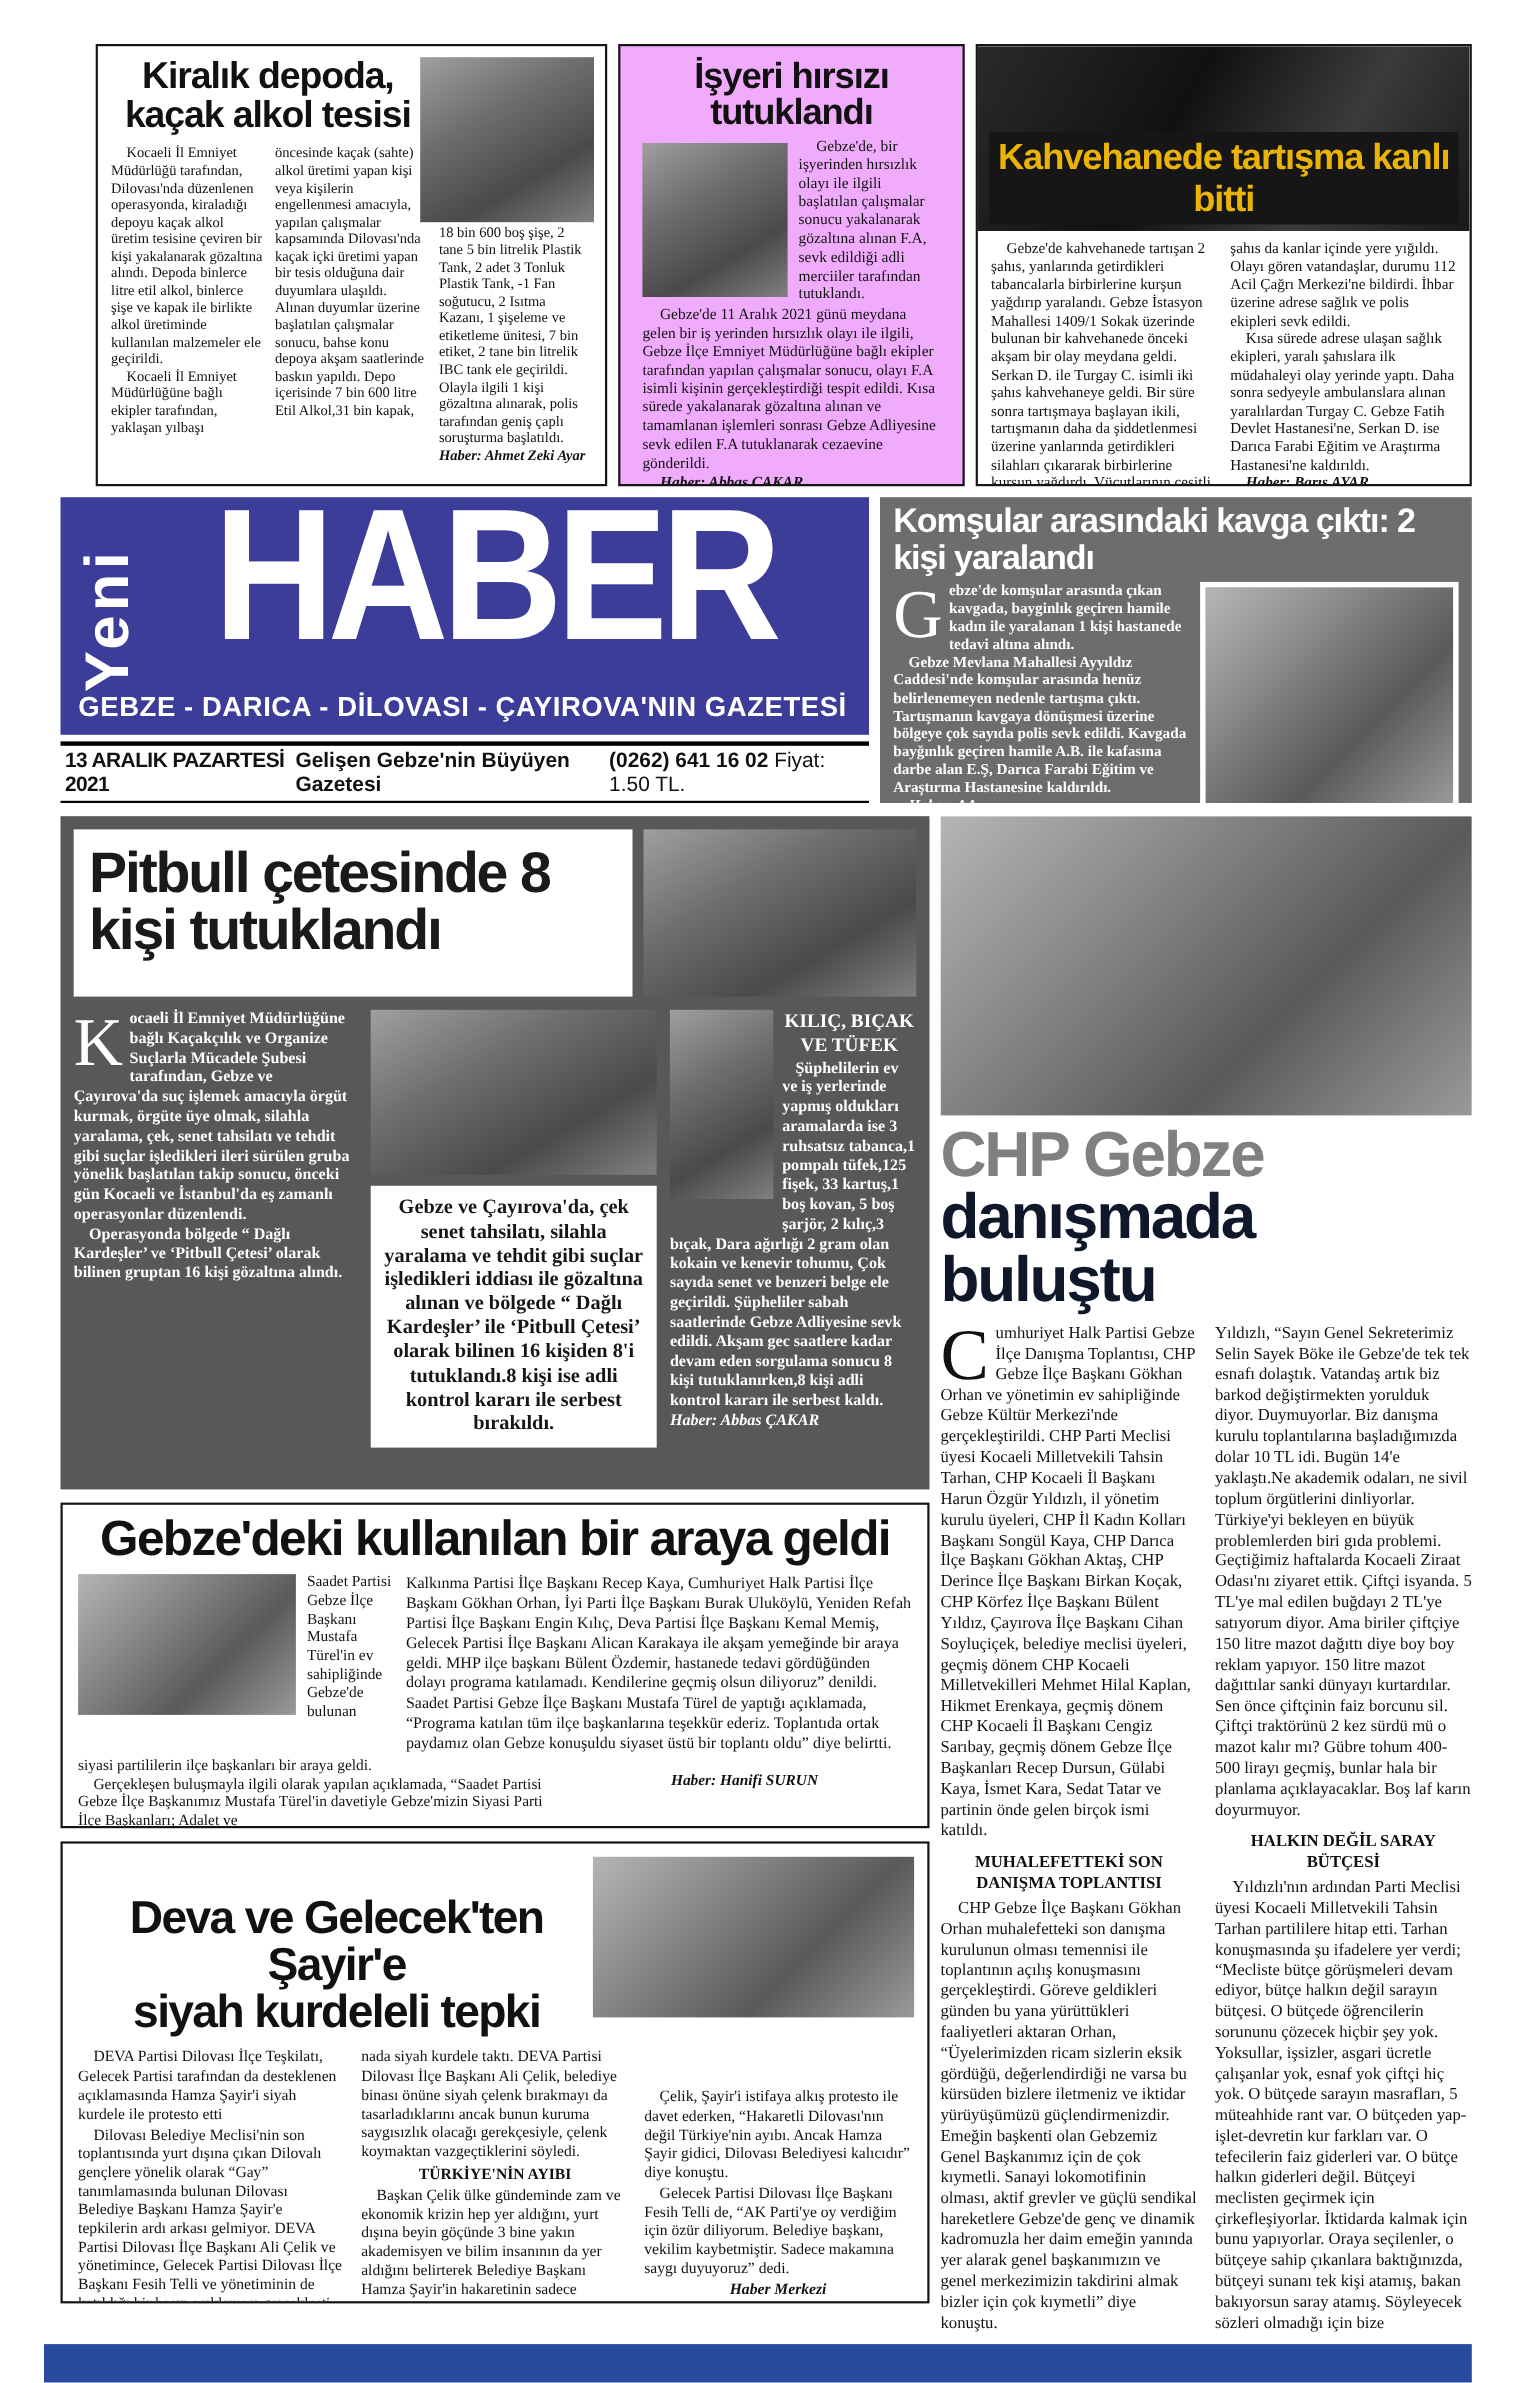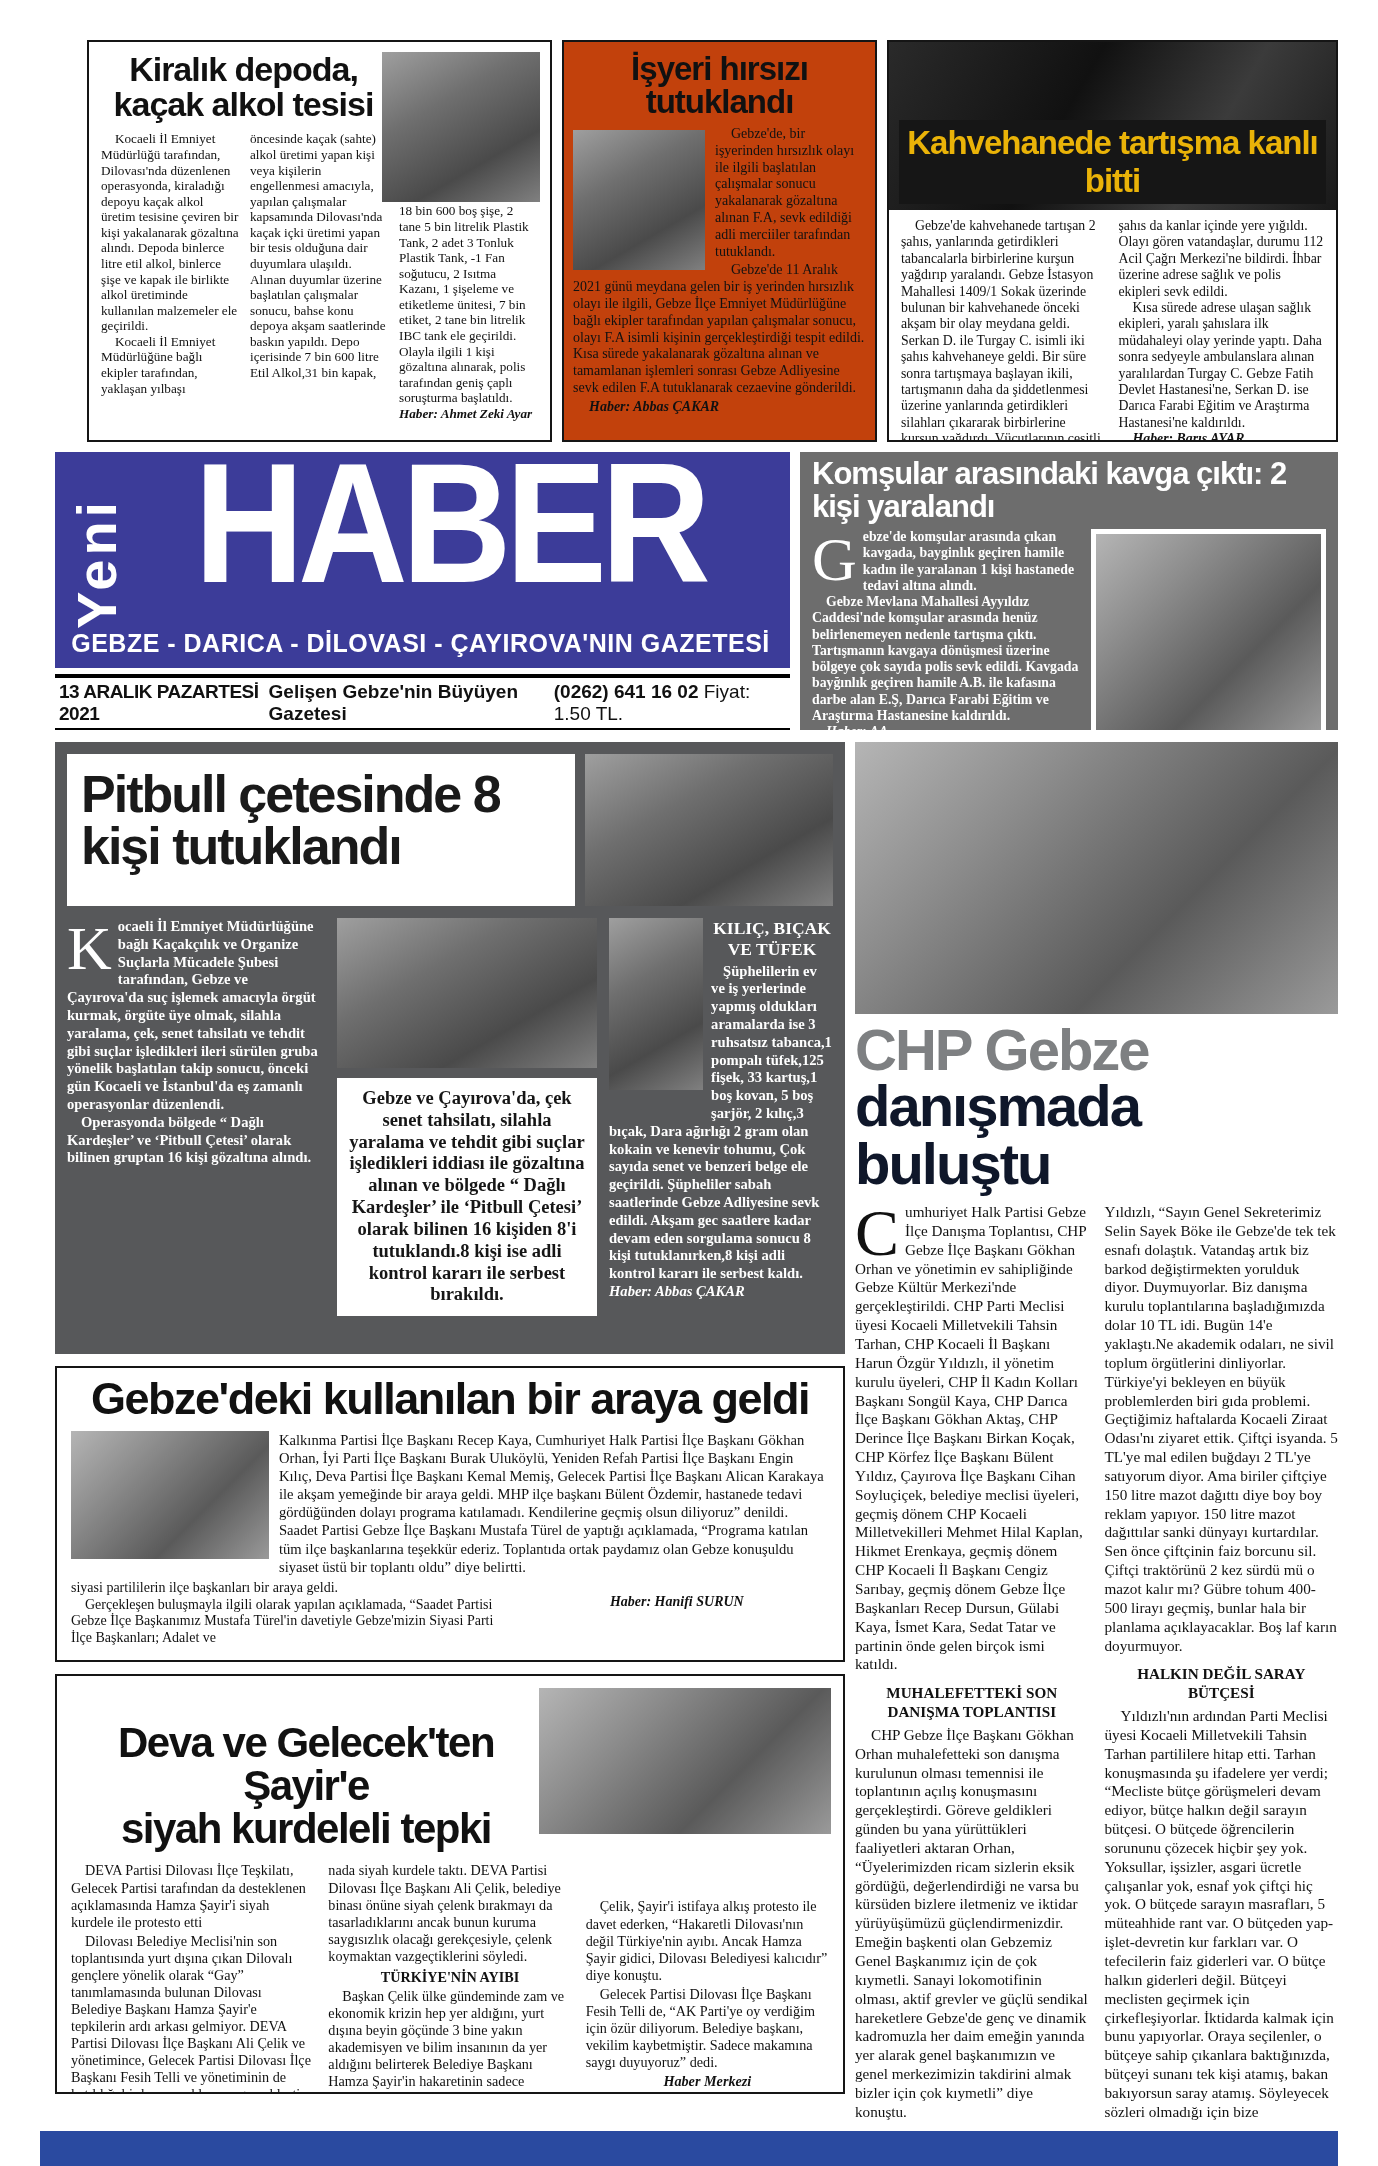--- a/index.html
+++ b/index.html
@@ -19,21 +19,21 @@
   
   .top-row { display:flex; gap:10px; height:402px;margin-left:32px; }
   .kiralik { width:465px; flex:0 0 465px; position:relative; padding:10px 12px; }
   .kiralik-photo { position:absolute; top:10px; right:10px; width:158px; height:150px; }
   .kiralik-headline { width:285px; font-size:34px; line-height:1.02; text-align:center; letter-spacing:-1px; }
   .kiralik-body { display:flex; gap:10px; margin-top:10px; font-size:13.2px; line-height:1.18; }
   .kiralik-body .col { flex:1; }
   .kiralik-body .col3 { padding-top:72px; }
   .kiralik p { text-indent:14px; }
 
-  .isyeri { width:315px; flex:0 0 315px; background:#c2410c; border:2px solid #151515; padding:10px 9px; overflow:hidden; }
+  .isyeri { width:315px; flex:0 0 315px; background:#f0abfc; border:2px solid #151515; padding:10px 20px; overflow:hidden; }
   .isyeri-headline { font-size:33px; line-height:1.0; text-align:center; letter-spacing:-1px; }
   .isyeri-body { margin-top:8px; font-size:14px; line-height:1.2; }
   .isyeri-photo { float:left; width:132px; height:140px; margin:4px 10px 4px 0; }
   .isyeri p { text-indent:16px; margin-bottom:2px; }
 
   .kahve { flex:1; padding:0; }
   .kahve-photo { position:relative; height:168px; }
   .kahve-banner { position:absolute; left:10px; right:10px; bottom:6px; background:#161616; color:#eab308;
     font-size:33px; text-align:center; padding:4px 2px; letter-spacing:-1px; }
   .kahve-body { display:flex; gap:12px; padding:8px 12px; font-size:13.8px; line-height:1.19; }
@@ -239,20 +239,21 @@
             <p class="nop">bıçak, Dara ağırlığı 2 gram olan kokain ve kenevir tohumu, Çok sayıda senet ve benzeri belge ele geçirildi. Şüpheliler sabah saatlerinde Gebze Adliyesine sevk edildi. Akşam gec saatlere kadar devam eden sorgulama sonucu 8 kişi tutuklanırken,8 kişi adli kontrol kararı ile serbest kaldı.</p>
             <p class="byline nop">Haber: Abbas ÇAKAR</p>
           </div>
         </div>
       </section>
 
       <section class="box baskanlar">
         <h2 class="h-sans baskanlar-headline">Gebze'deki kullanılan bir araya geldi</h2>
         <div class="baskanlar-row">
           <div class="photo baskanlar-photo"></div>
+          <div class="baskanlar-side">Saadet Partisi Gebze İlçe Başkanı Mustafa Türel'in ev sahipliğinde Gebze'de bulunan</div>
           <div class="baskanlar-main">Kalkınma Partisi İlçe Başkanı Recep Kaya, Cumhuriyet Halk Partisi İlçe Başkanı Gökhan Orhan, İyi Parti İlçe Başkanı Burak Uluköylü, Yeniden Refah Partisi İlçe Başkanı Engin Kılıç, Deva Partisi İlçe Başkanı Kemal Memiş, Gelecek Partisi İlçe Başkanı Alican Karakaya ile akşam yemeğinde bir araya geldi. MHP ilçe başkanı Bülent Özdemir, hastanede tedavi gördüğünden dolayı programa katılamadı. Kendilerine geçmiş olsun diliyoruz” denildi. Saadet Partisi Gebze İlçe Başkanı Mustafa Türel de yaptığı açıklamada, “Programa katılan tüm ilçe başkanlarına teşekkür ederiz. Toplantıda ortak paydamız olan Gebze konuşuldu siyaset üstü bir toplantı oldu” diye belirtti.</div>
         </div>
         <div class="baskanlar-bottom">
           <div class="baskanlar-below">
             <p>siyasi partililerin ilçe başkanları bir araya geldi.</p>
             <p class="p2">Gerçekleşen buluşmayla ilgili olarak yapılan açıklamada, “Saadet Partisi Gebze İlçe Başkanımız Mustafa Türel'in davetiyle Gebze'mizin Siyasi Parti İlçe Başkanları; Adalet ve</p>
           </div>
           <div class="byline baskanlar-byline">Haber: Hanifi SURUN</div>
         </div>
       </section>

